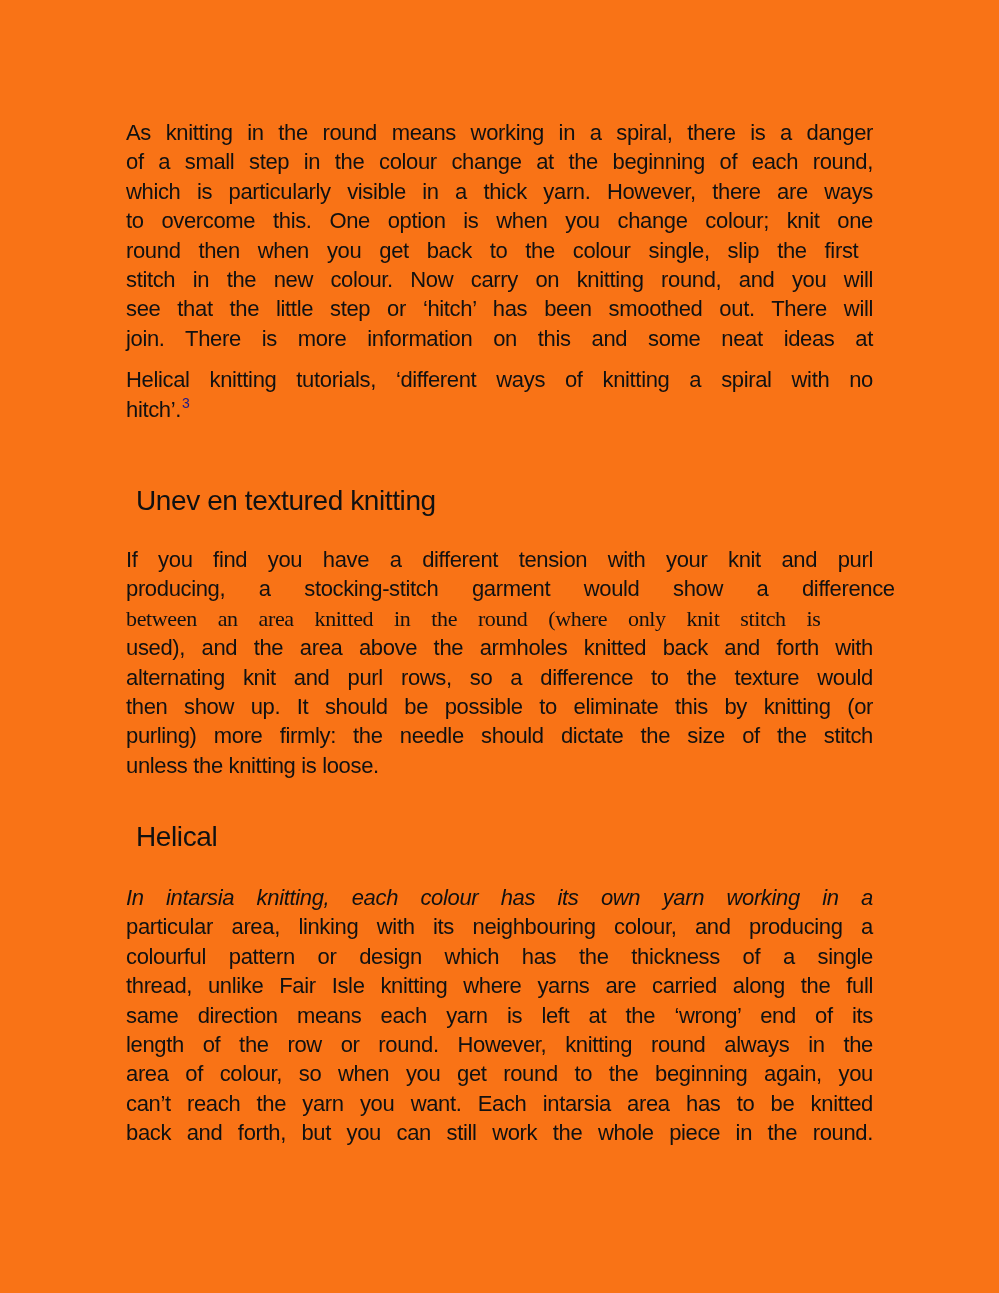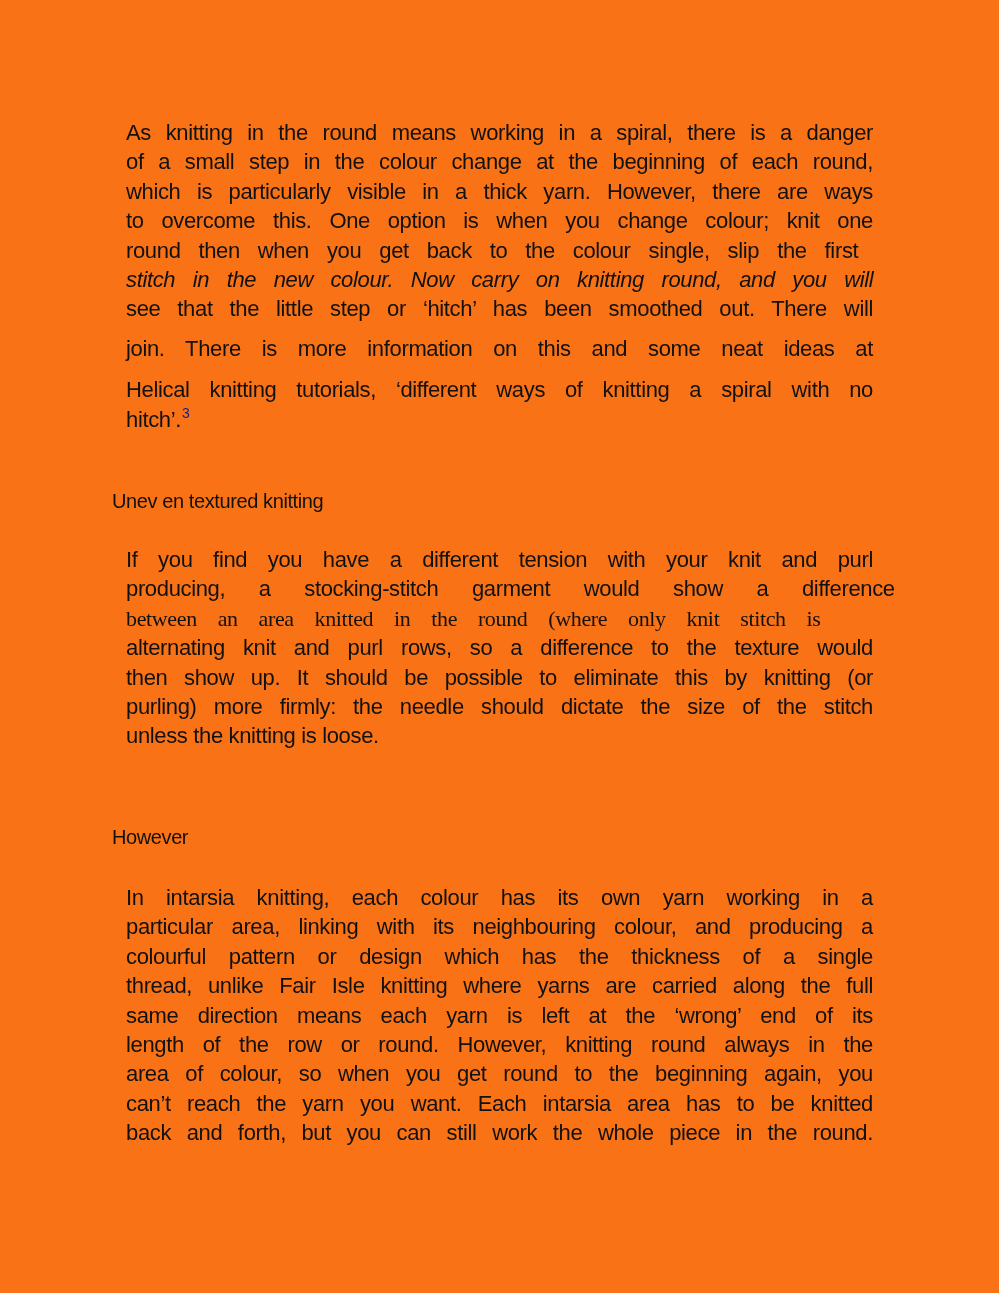--- a/index.html
+++ b/index.html
@@ -38,23 +38,23 @@
       text-align-last: justify;
       white-space: nowrap;
       letter-spacing: -0.35px;
       word-spacing: 0px;
     }
     .line.last {
       text-align-last: left;
     }
     .heading {
       position: absolute;
-      left: 112px;
+      left: 136px;
       margin: 0;
-      font-size: 20px;
+      font-size: 28px;
       font-weight: normal;
       letter-spacing: -0.4px;
       line-height: 30px;
       color: #111111;
       text-align: center;
     }
     .footnote-ref {
       color: #1a1a8c;
       font-size: 14px;
       vertical-align: super;
@@ -67,43 +67,44 @@
 <body>
 
 <div class="page">
 
   <div class="para" style="top:118px;">
     <span class="line" style="white-space: nowrap; text-align: left; text-align-last: left; display: block; width: 747px; word-spacing: 8.89784px;">As knitting in the round means working in a spiral, there is a danger</span>
     <span class="line" style="white-space: nowrap; text-align: left; text-align-last: left; display: block; width: 747px; word-spacing: 8.86418px;">of a small step in the colour change at the beginning of each round,</span>
     <span class="line" style="white-space: nowrap; text-align: left; text-align-last: left; display: block; width: 747px; word-spacing: 10.6676px;">which is particularly visible in a thick yarn. However, there are ways</span>
     <span class="line" style="white-space: nowrap; text-align: left; text-align-last: left; display: block; width: 747px; word-spacing: 12.0213px;">to overcome this. One option is when you change colour; knit one</span>
     <span class="line" style="white-space: nowrap; text-align: left; text-align-last: left; display: block; width: 747px; word-spacing: 12.168px;">round then when you get back to the colour single, slip the first</span>
-    <span class="line" style="white-space: nowrap; text-align: left; text-align-last: left; display: block; width: 747px; word-spacing: 11.724px; font-style: italic;">stitch in the new colour. Now carry on knitting round, and you will</span>
+    <span class="line" style="white-space: nowrap; text-align: left; text-align-last: left; display: block; width: 747px; word-spacing: 11.724px;">stitch in the new colour. Now carry on knitting round, and you will</span>
     <span class="line" style="white-space: nowrap; text-align: left; text-align-last: left; display: block; width: 747px; word-spacing: 11.1667px;">see that the little step or ‘hitch’ has been smoothed out. There will</span>
-    <span class="line" style="white-space: nowrap; text-align: left; text-align-last: left; display: block; width: 747px; word-spacing: 15.1108px; margin-top: 10px;">join. There is more information on this and some neat ideas at</span>
+    <span class="line" style="white-space: nowrap; text-align: left; text-align-last: left; display: block; width: 747px; word-spacing: 15.1108px;">join. There is more information on this and some neat ideas at</span>
     <span class="line" style="white-space: nowrap; text-align: right; text-align-last: left; display: block; width: 747px; word-spacing: 14.1641px; margin-top: 12px;">Helical knitting tutorials, ‘different ways of knitting a spiral with no</span>
     <span class="line last"><span>hitch’.</span><a class="footnote-ref">3</a></span>
   </div>
 
   <h2 class="heading" style="top:486px;">Unev en textured knitting</h2>
 
   <div class="para" style="top:545px;">
     <span class="line" style="white-space: nowrap; text-align: left; text-align-last: left; display: block; width: 747px; word-spacing: 14.8242px;">If you find you have a different tension with your knit and purl</span>
     <span class="line" style="white-space: nowrap; text-align: left; text-align-last: left; display: block; width: 747px; word-spacing: 27.7924px;">producing, a stocking-stitch garment would show a difference</span>
     <span class="line" style="white-space: nowrap; text-align: right; text-align-last: left; display: block; width: 747px; word-spacing: 15.6605px; font-family: Liberation Serif, serif;">between an area knitted in the round (where only knit stitch is</span>
+    <span class="line" style="white-space: nowrap; text-align: left; text-align-last: left; display: block; width: 747px; word-spacing: 10.75px;">used), and the area above the armholes knitted back and forth with</span>
     <span class="line" style="white-space: nowrap; text-align: left; text-align-last: left; display: block; width: 747px; word-spacing: 12.2969px;">alternating knit and purl rows, so a difference to the texture would</span>
     <span class="line" style="white-space: nowrap; text-align: left; text-align-last: left; display: block; width: 747px; word-spacing: 10.862px;">then show up. It should be possible to eliminate this by knitting (or</span>
     <span class="line" style="white-space: nowrap; text-align: left; text-align-last: left; display: block; width: 747px; word-spacing: 11.4389px;">purling) more firmly: the needle should dictate the size of the stitch</span>
     <span class="line last">unless the knitting is loose.</span>
   </div>
 
-  <h2 class="heading" style="top:822px;">However</h2>
+  <h2 class="heading" style="top:822px;">Helical</h2>
 
   <div class="para" style="top:883px;">
-    <span class="line" style="white-space: nowrap; text-align: right; text-align-last: left; display: block; width: 747px; word-spacing: 16.6634px;">In intarsia knitting, each colour has its own yarn working in a</span>
+    <span class="line" style="white-space: nowrap; text-align: right; text-align-last: left; display: block; width: 747px; word-spacing: 16.6634px; font-style: italic;">In intarsia knitting, each colour has its own yarn working in a</span>
     <span class="line" style="white-space: nowrap; text-align: left; text-align-last: left; display: block; width: 747px; word-spacing: 12.75px;">particular area, linking with its neighbouring colour, and producing a</span>
     <span class="line" style="white-space: nowrap; text-align: left; text-align-last: left; display: block; width: 747px; word-spacing: 16.9812px;">colourful pattern or design which has the thickness of a single</span>
     <span class="line" style="white-space: nowrap; text-align: left; text-align-last: left; display: block; width: 747px; word-spacing: 10.169px;">thread, unlike Fair Isle knitting where yarns are carried along the full</span>
     <span class="line" style="white-space: nowrap; text-align: left; text-align-last: left; display: block; width: 747px; word-spacing: 13.5378px;">same direction means each yarn is left at the ‘wrong’ end of its</span>
     <span class="line" style="white-space: nowrap; text-align: left; text-align-last: left; display: block; width: 747px; word-spacing: 13.0554px;">length of the row or round. However, knitting round always in the</span>
     <span class="line" style="white-space: nowrap; text-align: left; text-align-last: left; display: block; width: 747px; word-spacing: 10.9401px;">area of colour, so when you get round to the beginning again, you</span>
     <span class="line" style="white-space: nowrap; text-align: left; text-align-last: left; display: block; width: 747px; word-spacing: 10.4961px;">can’t reach the yarn you want. Each intarsia area has to be knitted</span>
     <span class="line" style="white-space: nowrap; text-align: left; text-align-last: left; display: block; width: 747px; word-spacing: 9.8101px;">back and forth, but you can still work the whole piece in the round.</span>
   </div>
 

